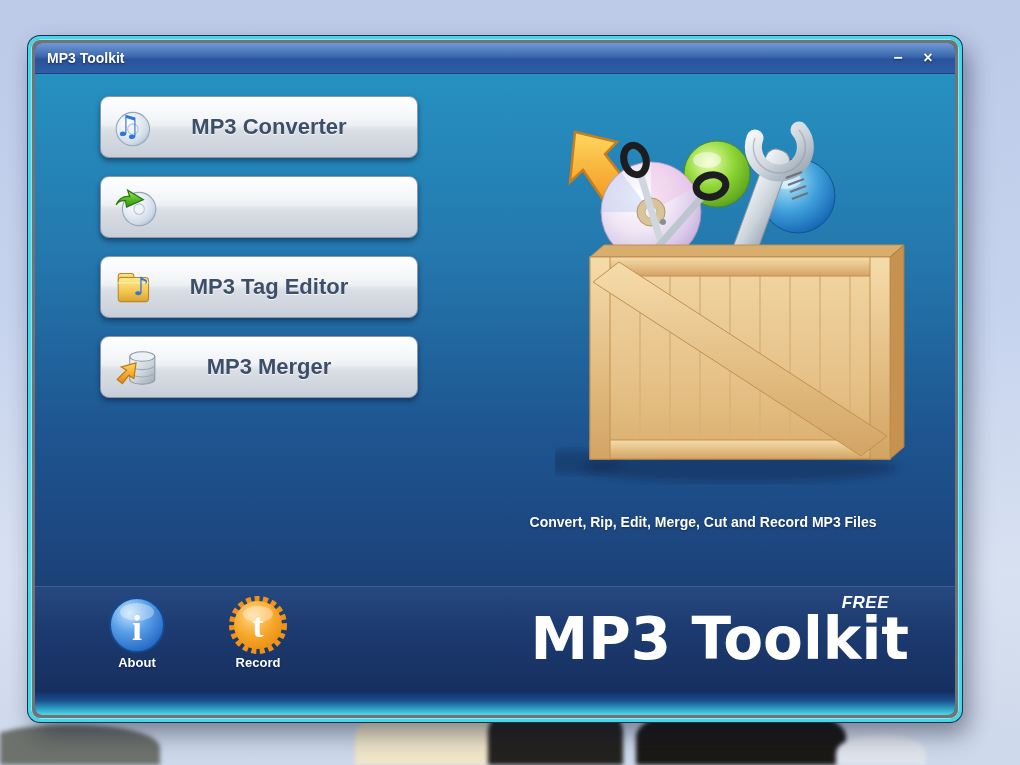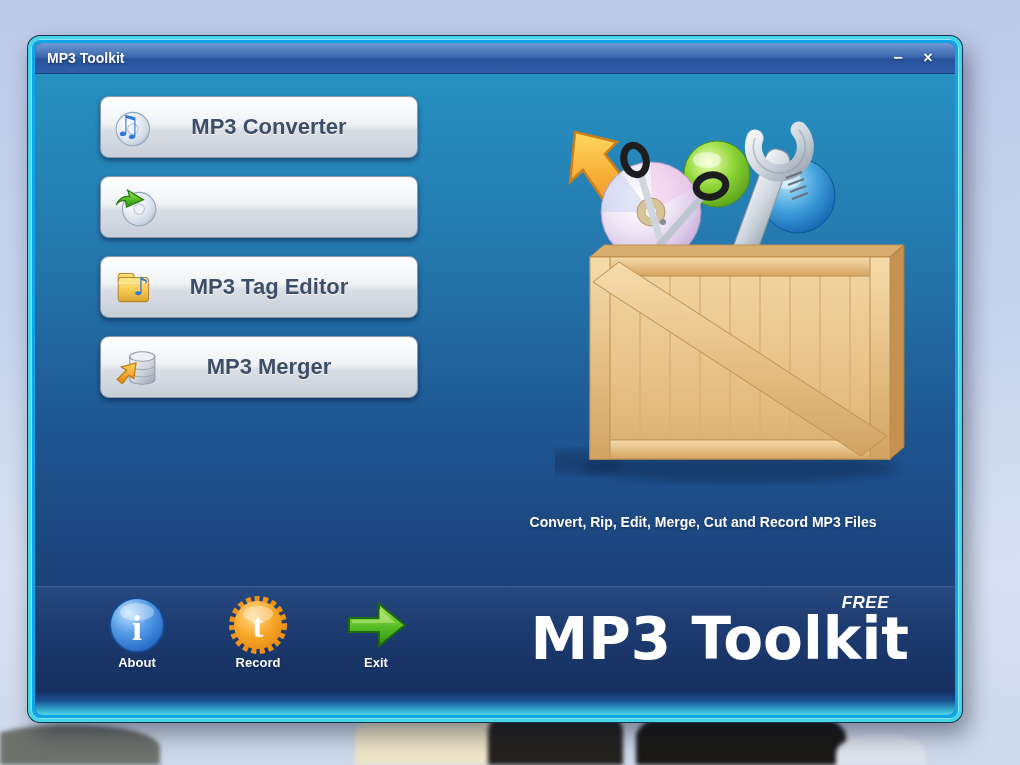--- a/index.html
+++ b/index.html
@@ -13,21 +13,21 @@
   .pg{position:absolute;bottom:-10px;border-radius:45% 45% 0 0;}
   .pg1{left:-20px;width:180px;height:50px;background:#6e726d;}
   .pg2{left:355px;width:175px;height:70px;background:#efe5c9;}
   .pg3{left:488px;width:135px;height:78px;background:#24221f;}
   .pg4{left:636px;width:210px;height:70px;background:#1b1916;}
   .pg5{left:836px;width:90px;height:40px;background:#dfe4ec;}
 
   
   .window{
     position:absolute;left:28px;top:36px;width:934px;height:686px;
-    background:#0ea5e9;border:3px solid #45d6e8;border-radius:12px;
+    background:#737373;border:3px solid #45d6e8;border-radius:12px;
     padding:4px;box-sizing:border-box;
     box-shadow:0 0 0 1px #16324f, 6px 12px 24px rgba(10,18,40,.45), inset 0 0 0 1px #8fe6f2;
   }
   .win-inner{height:100%;border-radius:7px;overflow:hidden;display:flex;flex-direction:column;
     box-shadow:inset 0 0 0 1px #0a2548;}
 
   .titlebar{
     height:30px;flex:0 0 30px;display:flex;align-items:center;padding:0 12px;
     background:linear-gradient(180deg,#7099d4 0%,#3f6cb2 42%,#28539c 55%,#2e5da7 100%);
     border-bottom:1px solid #1e4078;
@@ -289,27 +289,20 @@
       <div class="action action-share">
         <svg width="60" height="60" viewBox="0 0 60 60">
           <circle cx="30" cy="30" r="24" fill="none" stroke="#ef9215" stroke-width="10" stroke-dasharray="4.6 3.2"></circle>
           <circle cx="30" cy="30" r="24" fill="url(#shareGrad)"></circle>
           <ellipse cx="30" cy="19" rx="15" ry="8" fill="#ffffff" opacity=".35"></ellipse>
           <text x="30" y="42" font-size="34" font-weight="bold" fill="#ffffff" text-anchor="middle" style="font-family:'Liberation Serif', serif">t</text>
         </svg>
         <span class="action-label">Record</span>
       </div>
 
-      <div class="action action-exit">
-        <svg width="64" height="60" viewBox="0 0 64 56">
-          <polygon points="5,21 35,21 35,7 61,28 35,49 35,35 5,35" fill="url(#greenArrow)" stroke="#1d6b0c" stroke-width="2"></polygon>
-          <polygon points="8,23 35,23 35,12 52,26 12,26 8,26" fill="#d6f59a" opacity=".45"></polygon>
-        </svg>
-        <span class="action-label">Exit</span>
-      </div>
 
       <div class="brand">
         <span class="brand-badge">FREE</span>
         <span class="brand-title">MP3 Toolkit</span>
       </div>
     </div>
 
     <div class="bottom-strip"></div>
 
   </div>

